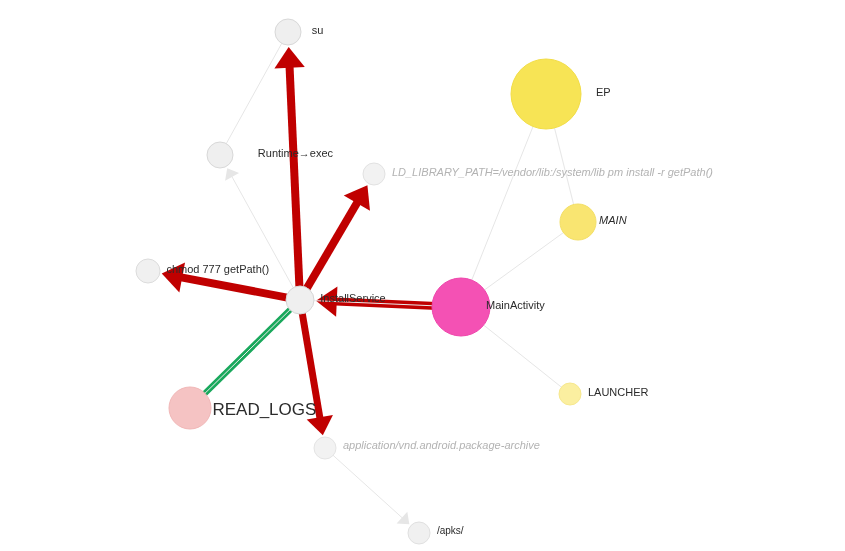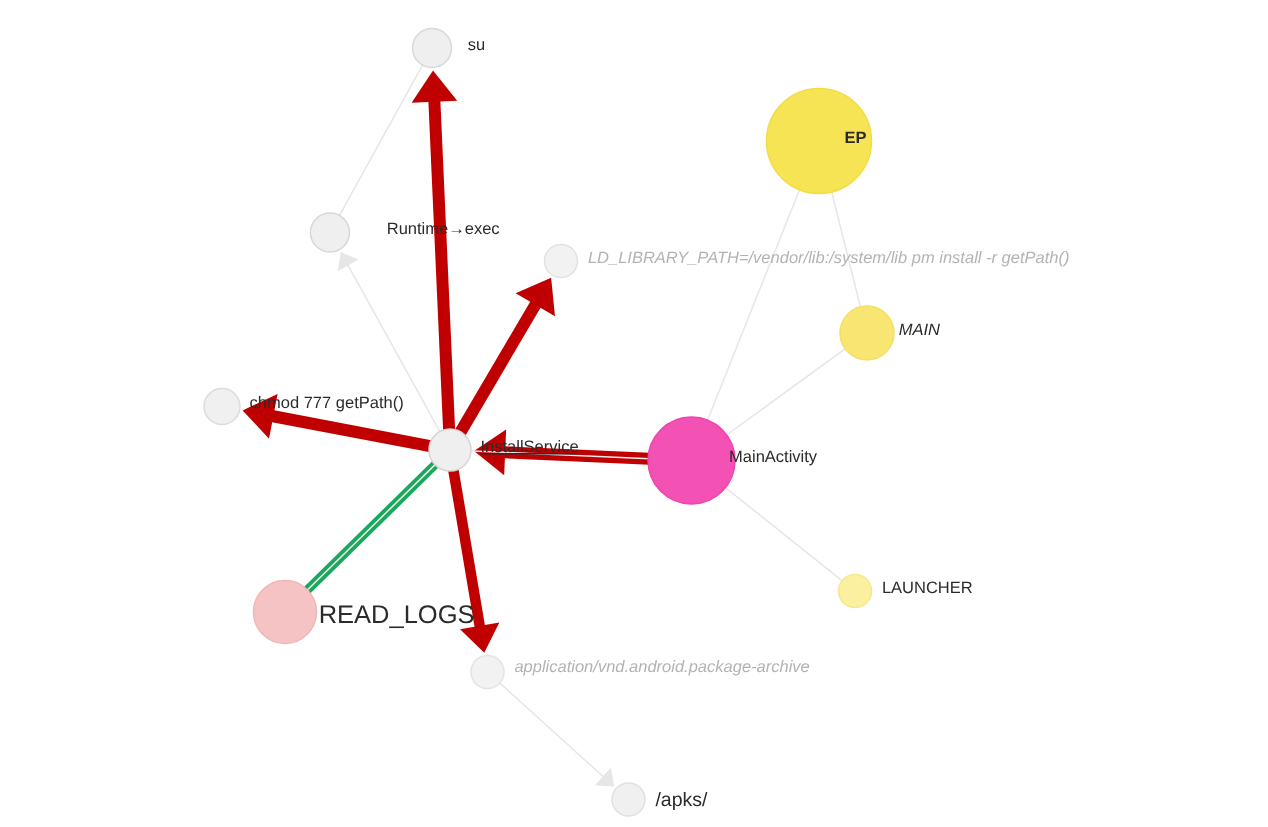--- a/index.html
+++ b/index.html
@@ -103,25 +103,25 @@
         <circle cx="300" cy="300" r="14" fill="#efefef" stroke="#d6d6d6" stroke-width="1"></circle>
         <circle cx="461" cy="307" r="29" fill="#f451b4" stroke="#ef45ab" stroke-width="1"></circle>
         <circle cx="570" cy="394" r="11" fill="#fbefa0" stroke="#f6e88e" stroke-width="1"></circle>
         <circle cx="190" cy="408" r="21" fill="#f5c3c3" stroke="#f1b7b7" stroke-width="1"></circle>
         <circle cx="325" cy="448" r="11" fill="#f2f2f2" stroke="#e4e4e4" stroke-width="1"></circle>
         <circle cx="419" cy="533" r="11" fill="#f0f0f0" stroke="#e0e0e0" stroke-width="1"></circle>
       </g>
   </svg>
   <div id="label-layer">
       <div class="node-label" style="color: rgb(43, 43, 43); font-size: 11px; left: 311.85px; top: 25.18px;">su</div>
-      <div class="node-label" style="color: rgb(43, 43, 43); font-size: 11px; left: 563px; top: 87.18px; font-weight: bold;">EP</div>
+      <div class="node-label" style="color: rgb(43, 43, 43); font-size: 11px; left: 596px; top: 87.18px;">EP</div>
       <div class="node-label" style="color: rgb(43, 43, 43); font-size: 11px; left: 239.85px; top: 148.18px; margin-left: 18px;">Runtime→exec</div>
       <div class="node-label" style="color: rgb(179, 179, 179); font-size: 11px; left: 391.95px; top: 167.18px; font-style: italic;">LD_LIBRARY_PATH=/vendor/lib:/system/lib pm install -r getPath()</div>
       <div class="node-label" style="color: rgb(43, 43, 43); font-size: 11px; left: 599.1px; top: 215.18px; font-style: italic;">MAIN</div>
       <div class="node-label" style="color: rgb(43, 43, 43); font-size: 11px; left: 166.4px; top: 264.18px; text-align: right;">chmod 777 getPath()</div>
-      <div class="node-label" style="color: rgb(43, 43, 43); font-size: 11px; left: 320.3px; top: 293.18px; text-decoration: underline;">InstallService</div>
+      <div class="node-label" style="color: rgb(43, 43, 43); font-size: 11px; left: 320.3px; top: 293.18px;">InstallService</div>
       <div class="node-label" style="color: rgb(43, 43, 43); font-size: 11px; left: 486.05px; top: 300.18px;">MainActivity</div>
       <div class="node-label" style="color: rgb(43, 43, 43); font-size: 11px; left: 587.95px; top: 387.18px;">LAUNCHER</div>
       <div class="node-label" style="color: rgb(43, 43, 43); font-size: 17px; left: 212.45px; top: 401.18px;">READ_LOGS</div>
       <div class="node-label" style="color: rgb(179, 179, 179); font-size: 11px; left: 342.95px; top: 440px; font-style: italic;">application/vnd.android.package-archive</div>
-      <div class="node-label" style="color: rgb(43, 43, 43); font-size: 13px; left: 436.95px; top: 526.18px;">/apks/</div>
+      <div class="node-label" style="color: rgb(43, 43, 43); font-size: 10px; left: 436.95px; top: 526.18px;">/apks/</div>
     </div>
 </div>
 
 </body></html>

